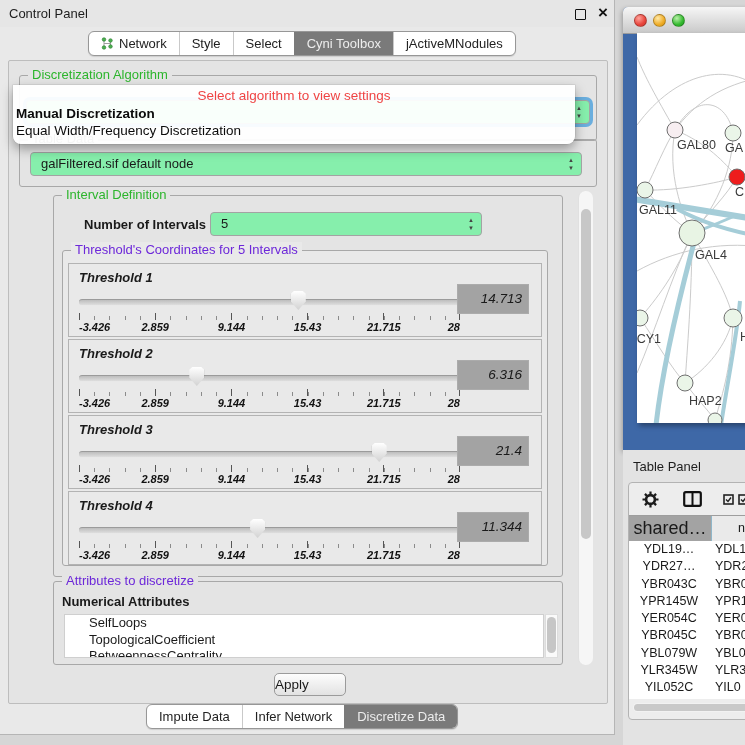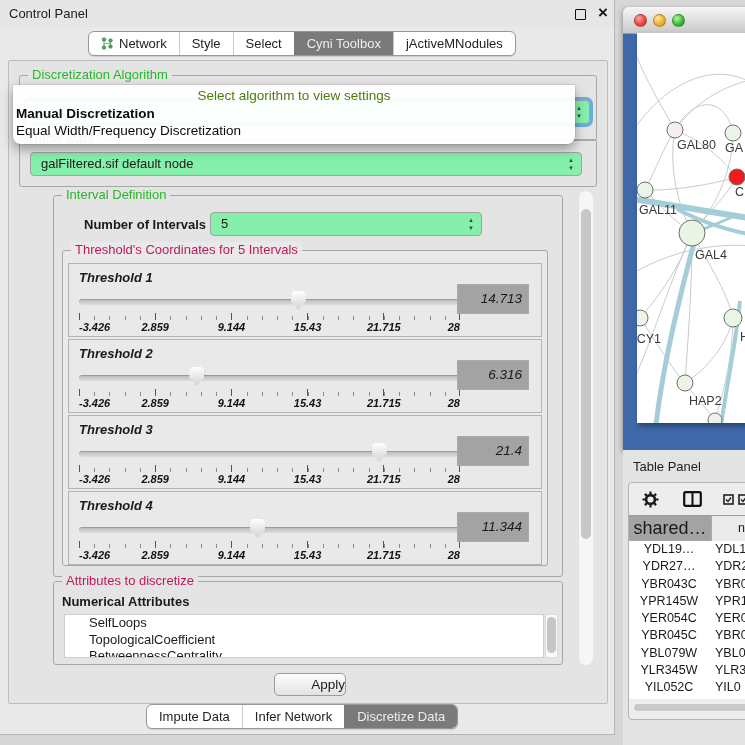--- a/index.html
+++ b/index.html
@@ -17,29 +17,29 @@
   .seg-item{padding:0 12px;color:#222;border-left:1px solid #c9c9c9;display:flex;align-items:center;gap:5px;white-space:nowrap;}
   .seg-item:first-child{border-left:none;}
   .seg-item.selected{background:#7a7a7a;color:#ededed;border-left-color:#7a7a7a;}
   .top-tabs{position:absolute;left:88px;top:31px;}
   .bottom-tabs{position:absolute;left:146px;top:704px;}
   
   .content{position:absolute;left:8px;top:60px;width:598px;height:642px;background:#e4e4e4;
     border:1px solid #bdbdbd;border-radius:2px;}
   .group{position:relative;border:1px solid #a8a8a8;border-radius:3px;}
   .legend{position:absolute;top:-9px;left:8px;background:#e4e4e4;padding:0 4px;font-size:13px;white-space:nowrap;}
-  .lg-green{color:#2cb52c;}.lg-blue{color:#be185d;}.lg-dark{color:#333;}
+  .lg-green{color:#2cb52c;}.lg-blue{color:#6d28d9;}.lg-dark{color:#333;}
   .combo{position:relative;background:#86efac;border:1px solid #a3a3a3;border-radius:4px;height:24px;
     line-height:22px;font-size:13px;padding:0 24px 0 10px;box-sizing:border-box;white-space:nowrap;overflow:hidden;}
   .combo .arrows{position:absolute;right:7px;top:3px;display:flex;flex-direction:column;font-size:6px;color:#444;line-height:8px;}
   .focus-ring{box-shadow:0 0 0 3px #6aaede;}
   
   .popup{position:absolute;left:4px;top:24px;width:562px;z-index:6;background:rgba(255,255,255,.95);
     border-radius:0 0 8px 8px;box-shadow:0 5px 12px rgba(0,0,0,.35),0 0 0 .5px rgba(0,0,0,.12);padding:2px 0 5px;}
-  .popup .prompt{text-align:center;color:#4d7c0f;font-size:13.5px;height:18px;line-height:18px;}
+  .popup .prompt{text-align:center;color:#ef4444;font-size:13.5px;height:18px;line-height:18px;}
   .popup .opt{font-size:13.5px;height:17px;line-height:17px;padding-left:3px;color:#0b0b0b;}
   .popup .opt.bold{font-weight:bold;}
   
   .scrollpane{position:absolute;left:8px;top:128px;width:584px;height:478px;}
   .vscroll{position:absolute;right:8px;top:2px;bottom:2px;width:14px;background:#f6f6f6;border-left:1px solid #e0e0e0;border-radius:7px;}
   .vthumb{position:absolute;left:2px;width:10px;border-radius:5px;background:#c7c7c7;}
   
   .id-group{position:absolute;left:36px;top:6px;width:508px;height:380px;}
   .noi-label{position:absolute;left:30px;top:21px;font-weight:bold;font-size:13px;}
   .noi-combo{position:absolute;left:156px;top:16px;width:272px;}
@@ -63,21 +63,21 @@
     text-align:right;padding:0 6px;font-size:13.5px;line-height:27px;}
   
   .attr-group{position:absolute;left:36px;top:392px;width:508px;height:82px;}
   .attr-sub{position:absolute;left:8px;top:12px;font-weight:bold;font-size:13px;}
   .attr-list{position:absolute;left:10px;top:32px;right:18px;height:44px;background:#fff;border:1px solid #cfcfcf;
     overflow:hidden;padding-left:24px;box-sizing:border-box;}
   .attr-item{font-size:13px;height:16.5px;line-height:16.5px;}
   .attr-vscroll{position:absolute;right:4px;top:32px;width:13px;height:44px;background:#fafafa;border:1px solid #ddd;box-sizing:border-box;}
   .attr-vthumb{position:absolute;left:1px;top:2px;width:9px;height:36px;border-radius:5px;background:#c6c6c6;}
   .apply-btn{position:absolute;left:265px;top:612px;width:72px;height:23px;border:1px solid #9b9b9b;border-radius:5px;
-    background:linear-gradient(#fdfdfd,#e2e2e2);font-size:13.5px;text-align:right;line-height:21px;box-sizing:border-box;}
+    background:linear-gradient(#fdfdfd,#e2e2e2);font-size:13.5px;text-align:left;line-height:21px;box-sizing:border-box;}
   
   .net-window{position:absolute;left:623px;top:7px;width:140px;height:443px;background:#3e68a7;
     border-radius:5px 5px 0 0;box-shadow:-1px 2px 5px rgba(0,0,0,.3);}
   .net-titlebar{position:absolute;left:0;top:0;right:0;height:26px;background:linear-gradient(#f6f6f6,#c9c9c9);
     border-radius:5px 0 0 0;border-bottom:1px solid #9c9c9c;display:flex;align-items:center;gap:6px;padding-left:11px;}
   .light{width:13px;height:13px;border-radius:50%;border:0.5px solid rgba(0,0,0,.25);box-sizing:border-box;}
   .light.red{background:radial-gradient(circle at 35% 30%,#ffa49c,#e8453c 60%,#c7372f);}
   .light.yellow{background:radial-gradient(circle at 35% 30%,#ffe9a8,#efac27 60%,#cf9210);}
   .light.green{background:radial-gradient(circle at 35% 30%,#b9f0a8,#35ba30 60%,#1f9a1f);}
   .net-canvas{position:absolute;left:14px;top:26px;width:126px;height:390px;background:#fff;

